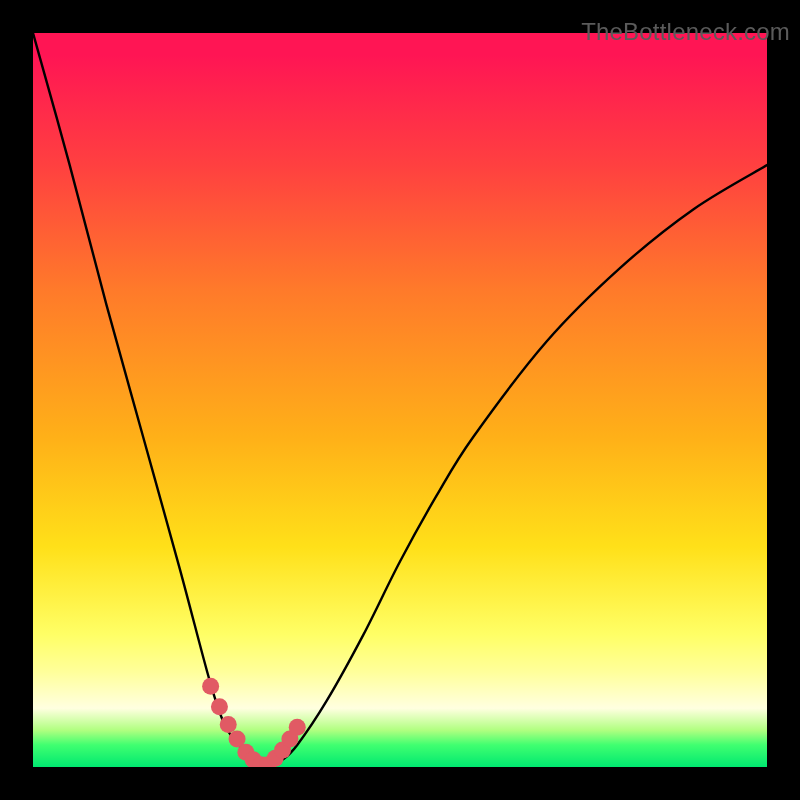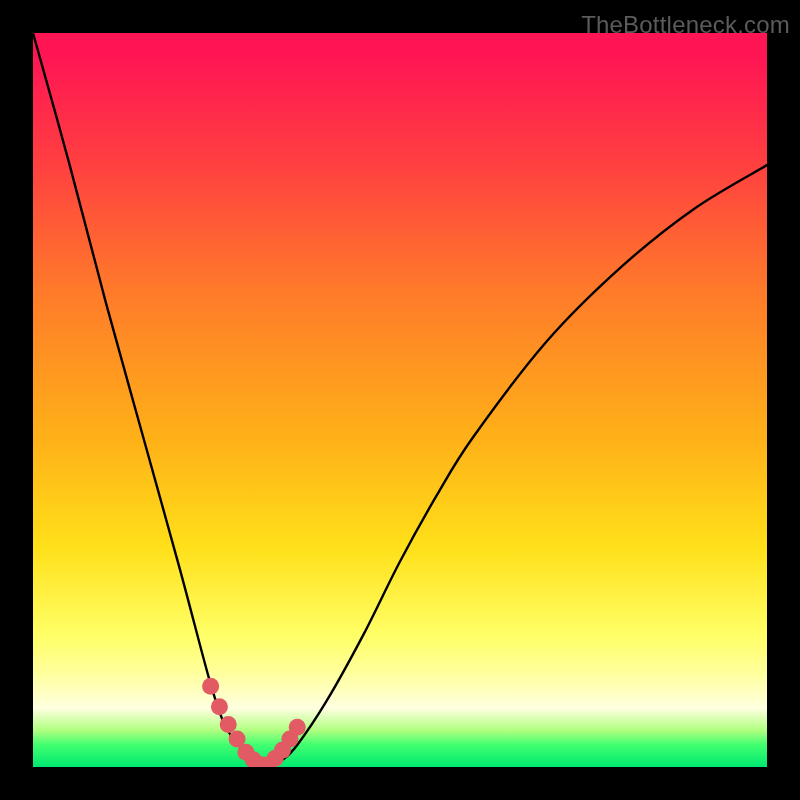--- a/index.html
+++ b/index.html
@@ -39,21 +39,21 @@
     );
   }
   svg.curve {
     position: absolute;
     left: 0; top: 0;
     width: 734px;
     height: 734px;
   }
   .attribution {
     position: absolute;
-    top: 11px;
+    top: 18px;
     right: 10px;
     color: #5b5b5b;
     font-size: 24px;
     letter-spacing: 0.2px;
   }
 </style>
 </head>
 <body>
 
 <div class="frame">

